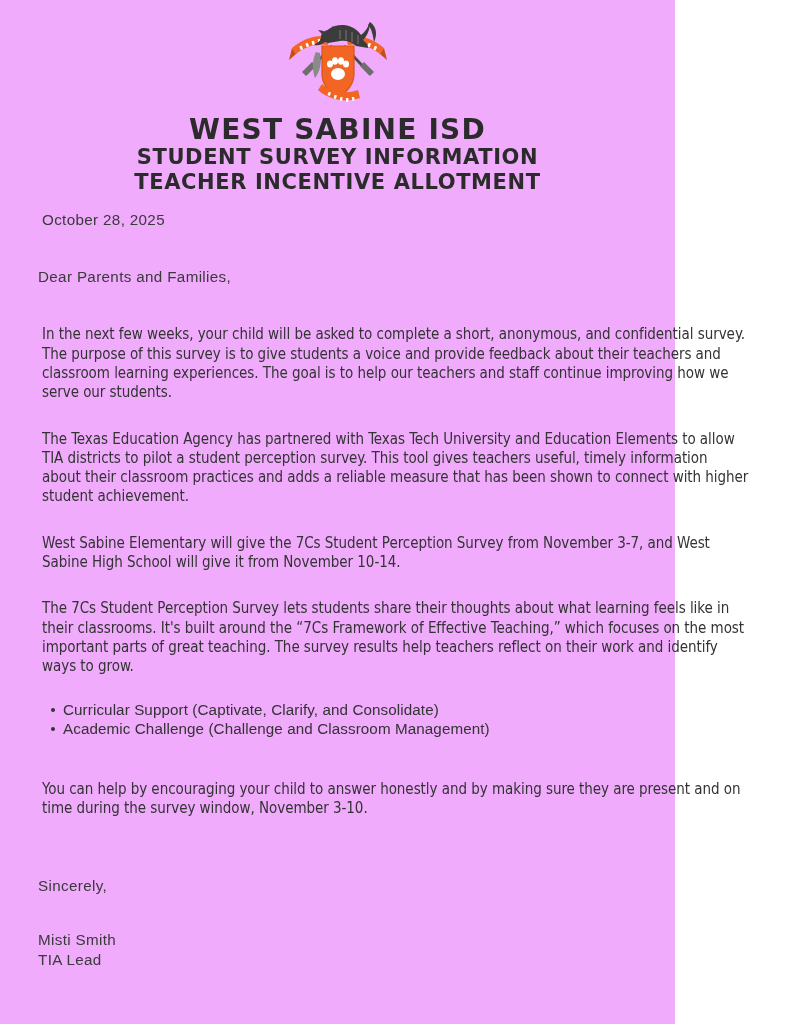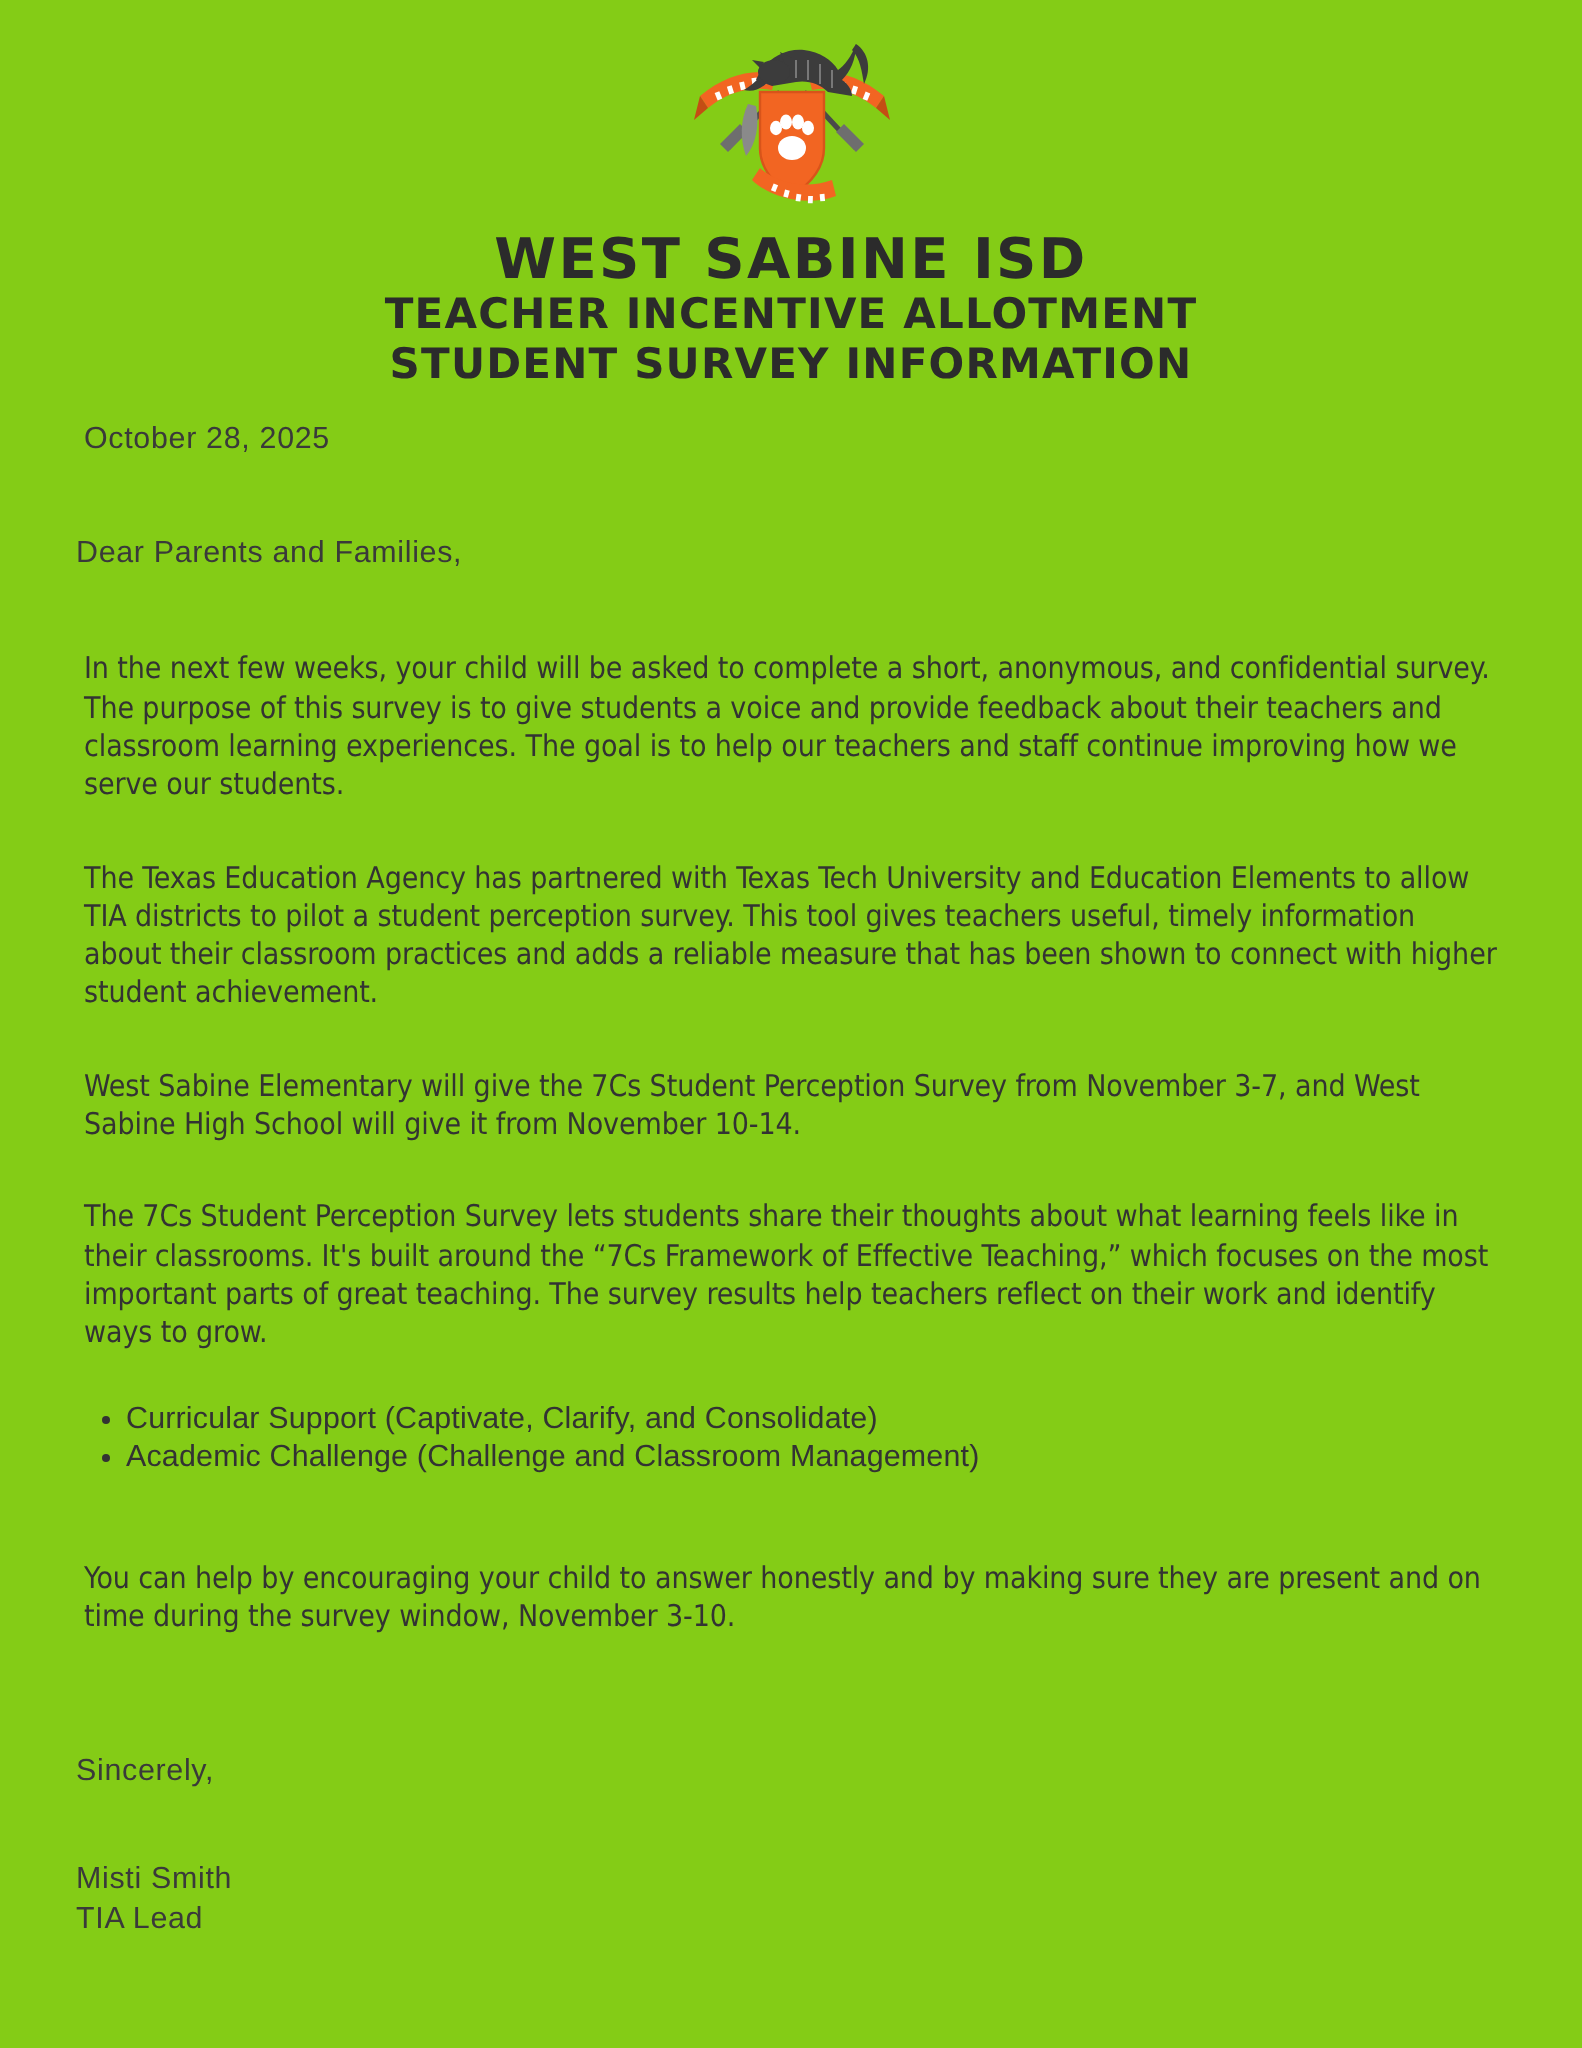--- a/index.html
+++ b/index.html
@@ -10,23 +10,23 @@
   body {
     width: 791px;
     height: 1024px;
     overflow: hidden;
     font-family: "Liberation Sans", sans-serif;
     color: #333333;
   }
 
   .page {
     position: relative;
-    width: 791px;
+    width: 675px;
     height: 1024px;
-    background: #84cc16;
+    background: #f0abfc;
     box-sizing: border-box;
   }
 
   
   .letterhead {
     padding-top: 12px;
     text-align: center;
   }
 
   .crest-wrap {
@@ -198,22 +198,22 @@
           <rect x="52" y="83" width="2.4" height="3.6" transform="rotate(15 53 85)"></rect>
           <rect x="58" y="85" width="2.4" height="3.6" transform="rotate(8 59 87)"></rect>
           <rect x="64" y="86" width="2.4" height="3.6" transform="rotate(2 65 88)"></rect>
           <rect x="70" y="85" width="2.4" height="3.6" transform="rotate(-5 71 87)"></rect>
         </g>
       </svg>
     </div>
 
     <div class="title-block">
       <div class="district-name">WEST SABINE ISD</div>
+      <div class="subtitle-line">STUDENT SURVEY INFORMATION</div>
       <div class="subtitle-line">TEACHER INCENTIVE ALLOTMENT</div>
-      <div class="subtitle-line">STUDENT SURVEY INFORMATION</div>
     </div>
   </div>
 
   <div class="letter-body">
 
     <p class="geo date-line">October 28, 2025</p>
 
     <div class="gap-md"></div>
 
     <p class="geo">Dear Parents and Families,</p>

